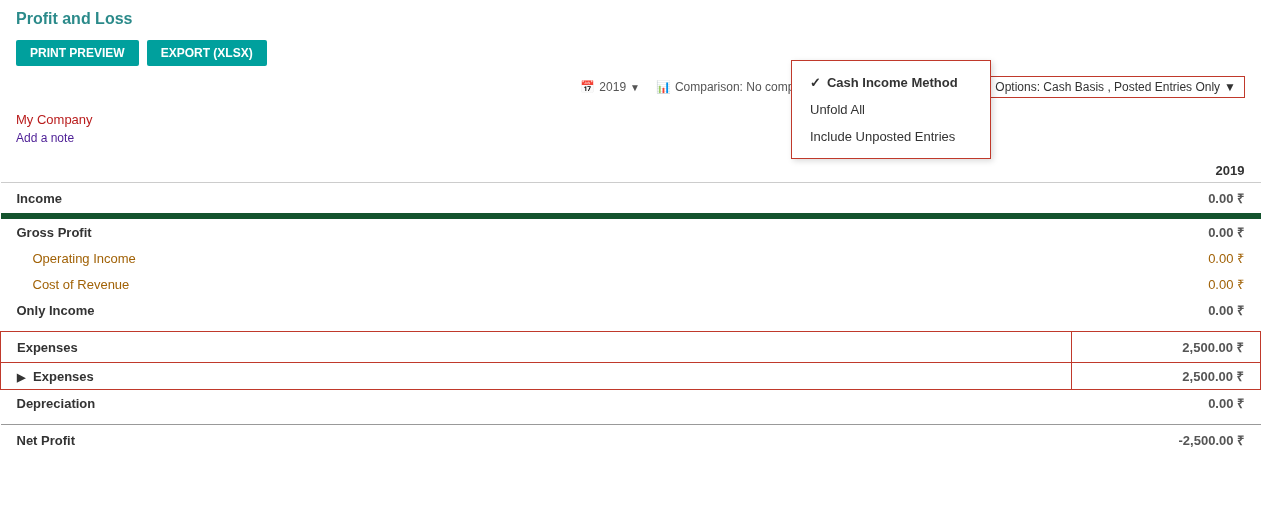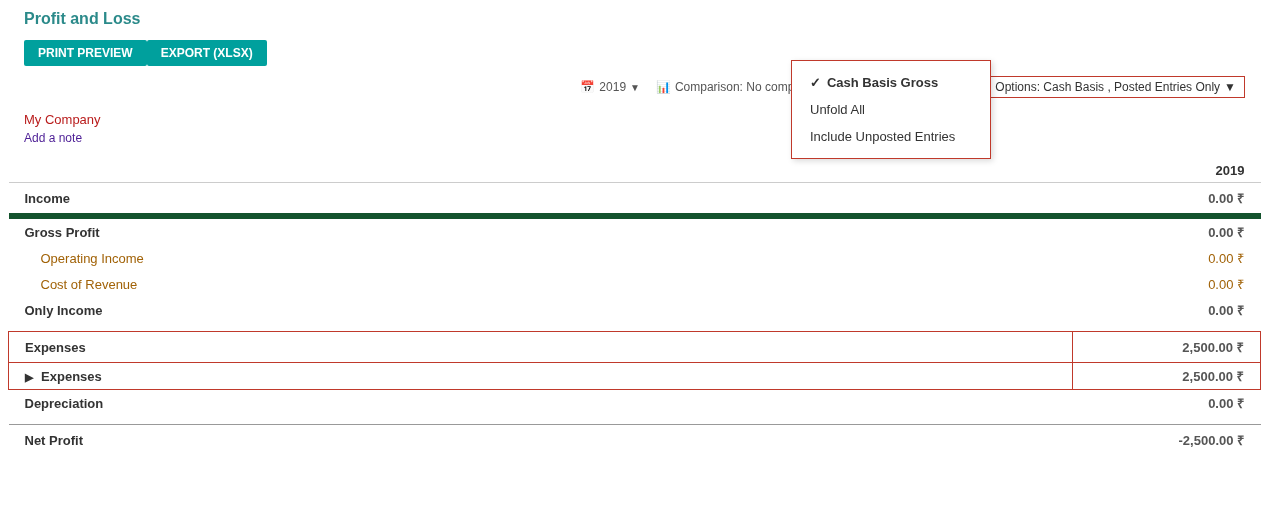--- a/index.html
+++ b/index.html
@@ -1,32 +1,33 @@
 <!DOCTYPE html>
 <html><head>
   <meta charset="utf-8">
   <style>
     * { box-sizing: border-box; margin: 0; padding: 0; }
     body { font-family: Arial, sans-serif; font-size: 13px; color: #333; background: #fff; }
 
-    .page { width: 1261px; min-height: 532px; background: #fff; position: relative; padding-left: 8px; }
+    .page { width: 1261px; min-height: 532px; background: #fff; position: relative; }
 
     
     .page-title {
       font-size: 16px;
       font-weight: bold;
       color: #2b8a8a;
       padding: 10px 16px 6px 16px;
     }
 
     
     .toolbar {
       display: flex;
       align-items: center;
       padding: 6px 16px;
+      gap: 8px;
     }
     .btn-teal {
       background: #00a09d;
       color: #fff;
       border: none;
       padding: 6px 14px;
       font-size: 12px;
       font-weight: bold;
       cursor: pointer;
       border-radius: 2px;
@@ -170,21 +171,21 @@
     <button class="options-btn">
       <span>▼</span>
       <span>Options: Cash Basis , Posted Entries Only</span>
       <span class="caret">▼</span>
     </button>
   </div>
 
   <div class="dropdown-overlay">
     <div class="dropdown-item checked">
       <span class="checkmark">✓</span>
-      <span>Cash Basis Gross</span>
+      <span>Cash Income Method</span>
     </div>
     <div class="dropdown-item">
       <span>Unfold All</span>
     </div>
     <div class="dropdown-item">
       <span>Include Unposted Entries</span>
     </div>
   </div>
 
   <div class="company-area">

